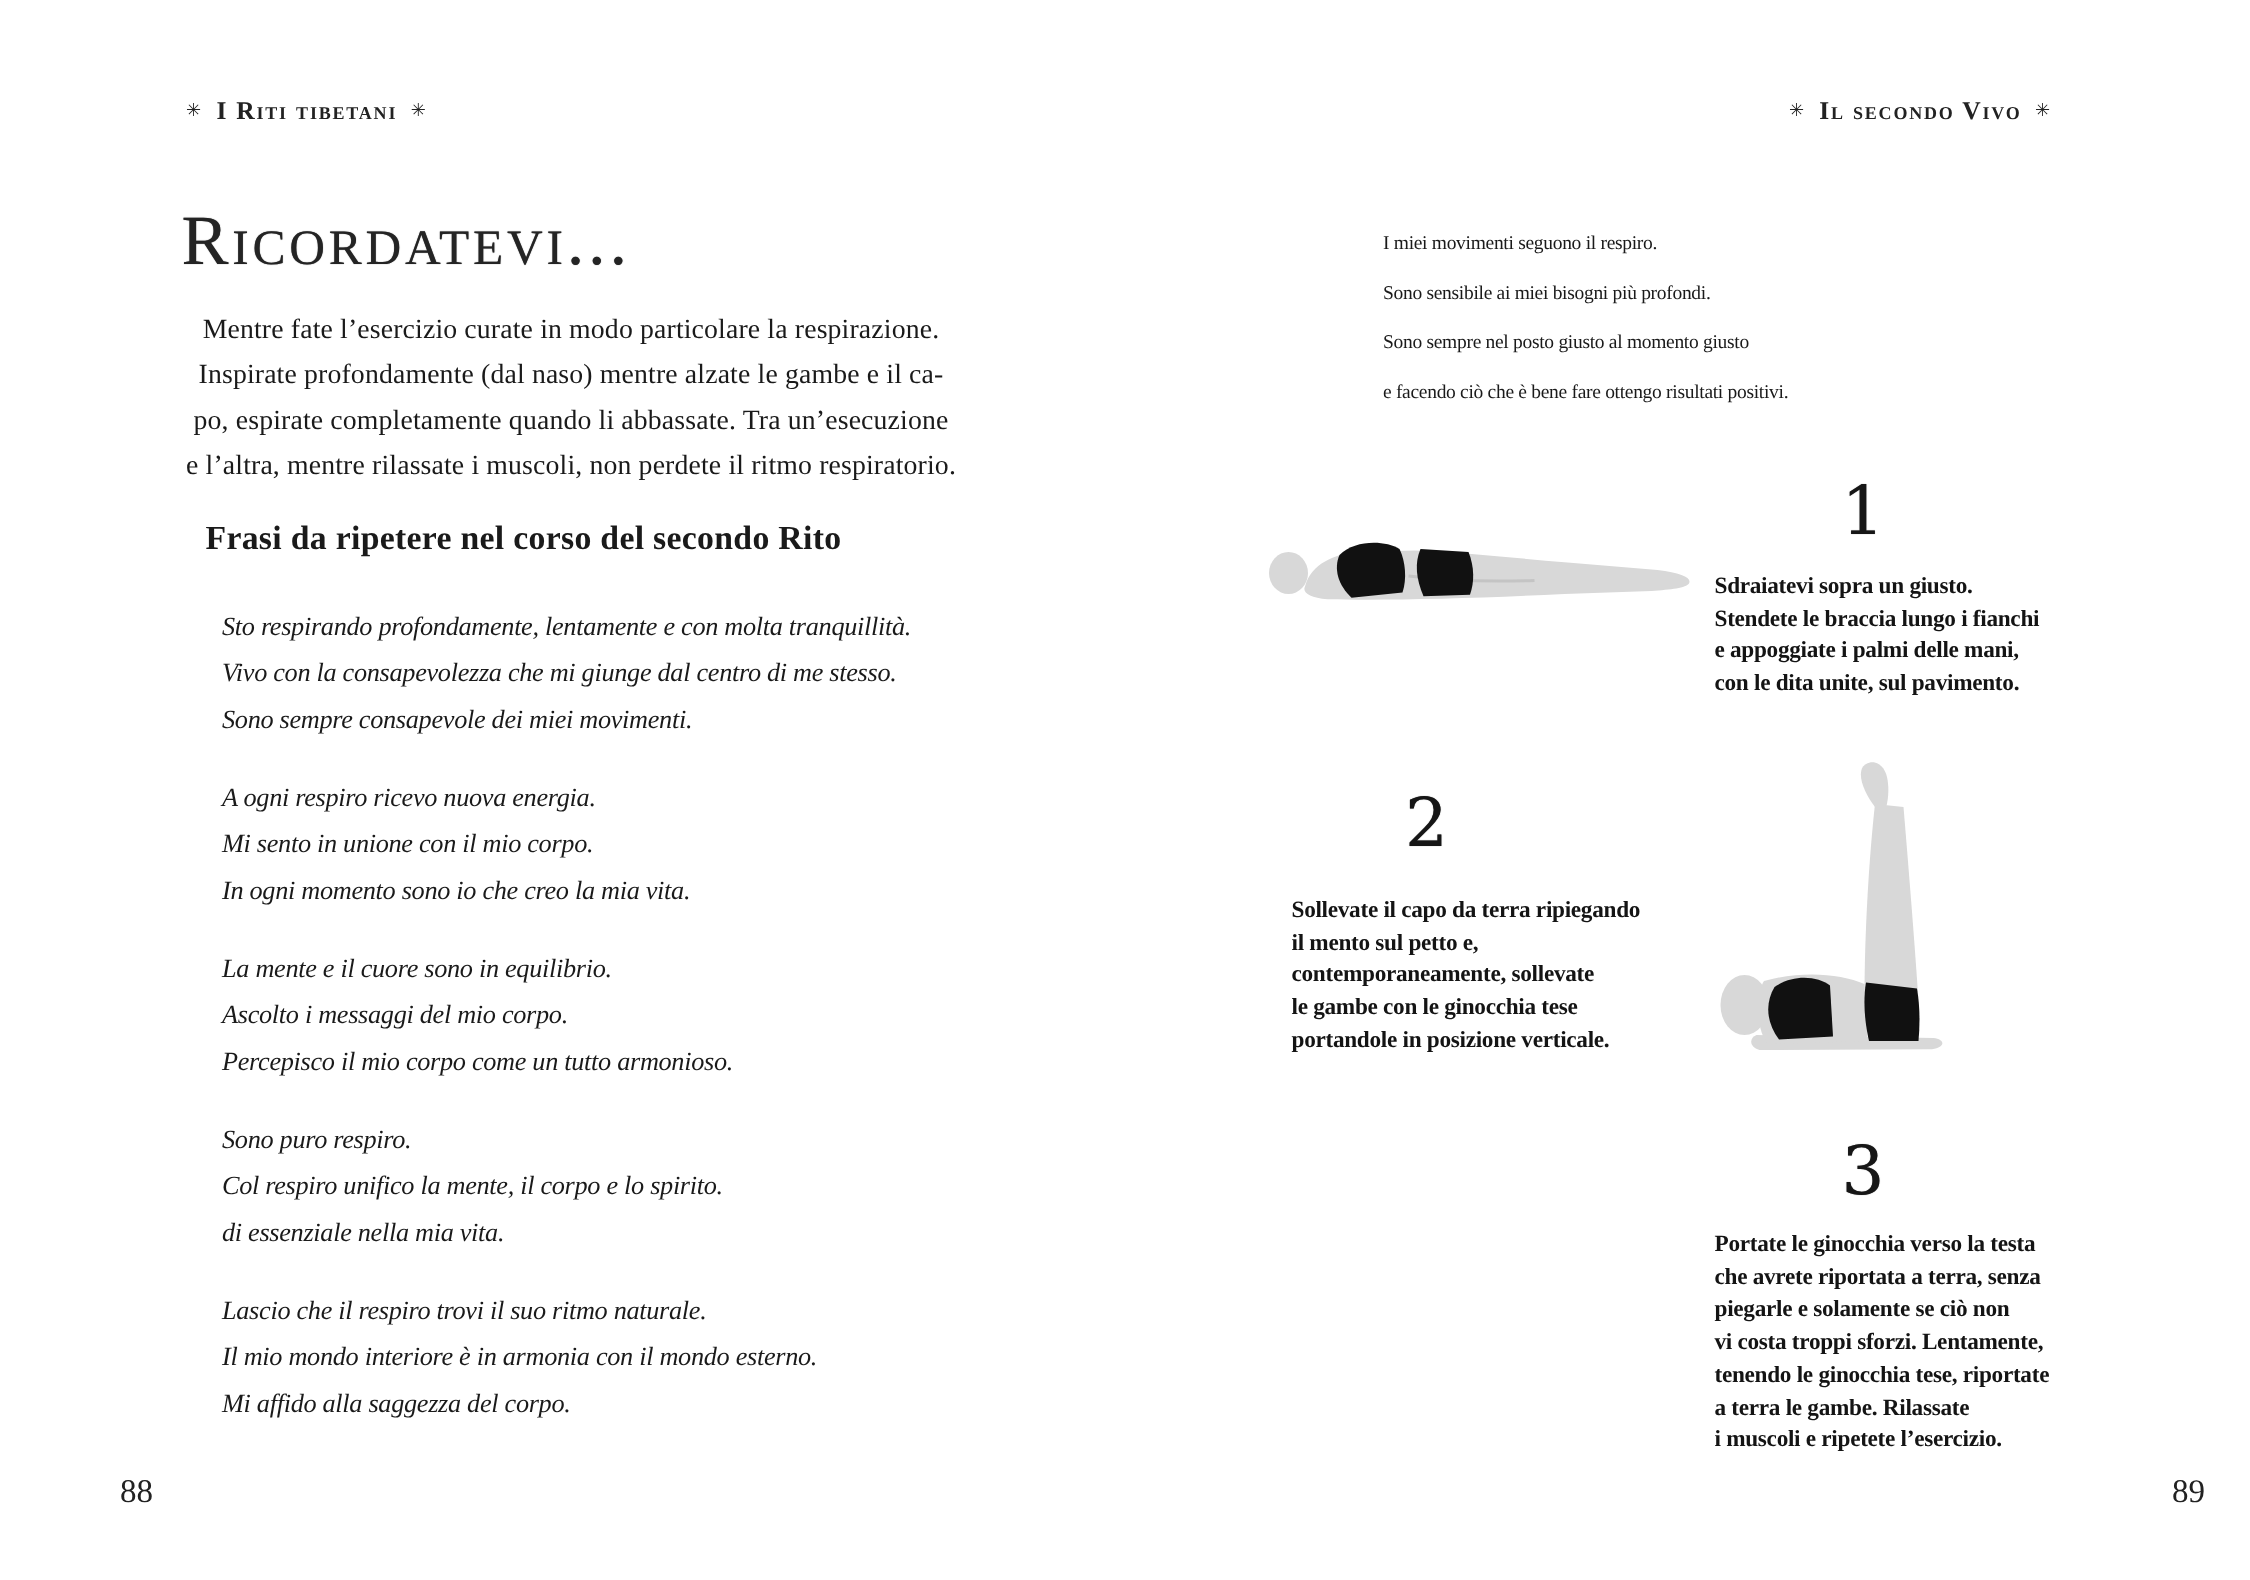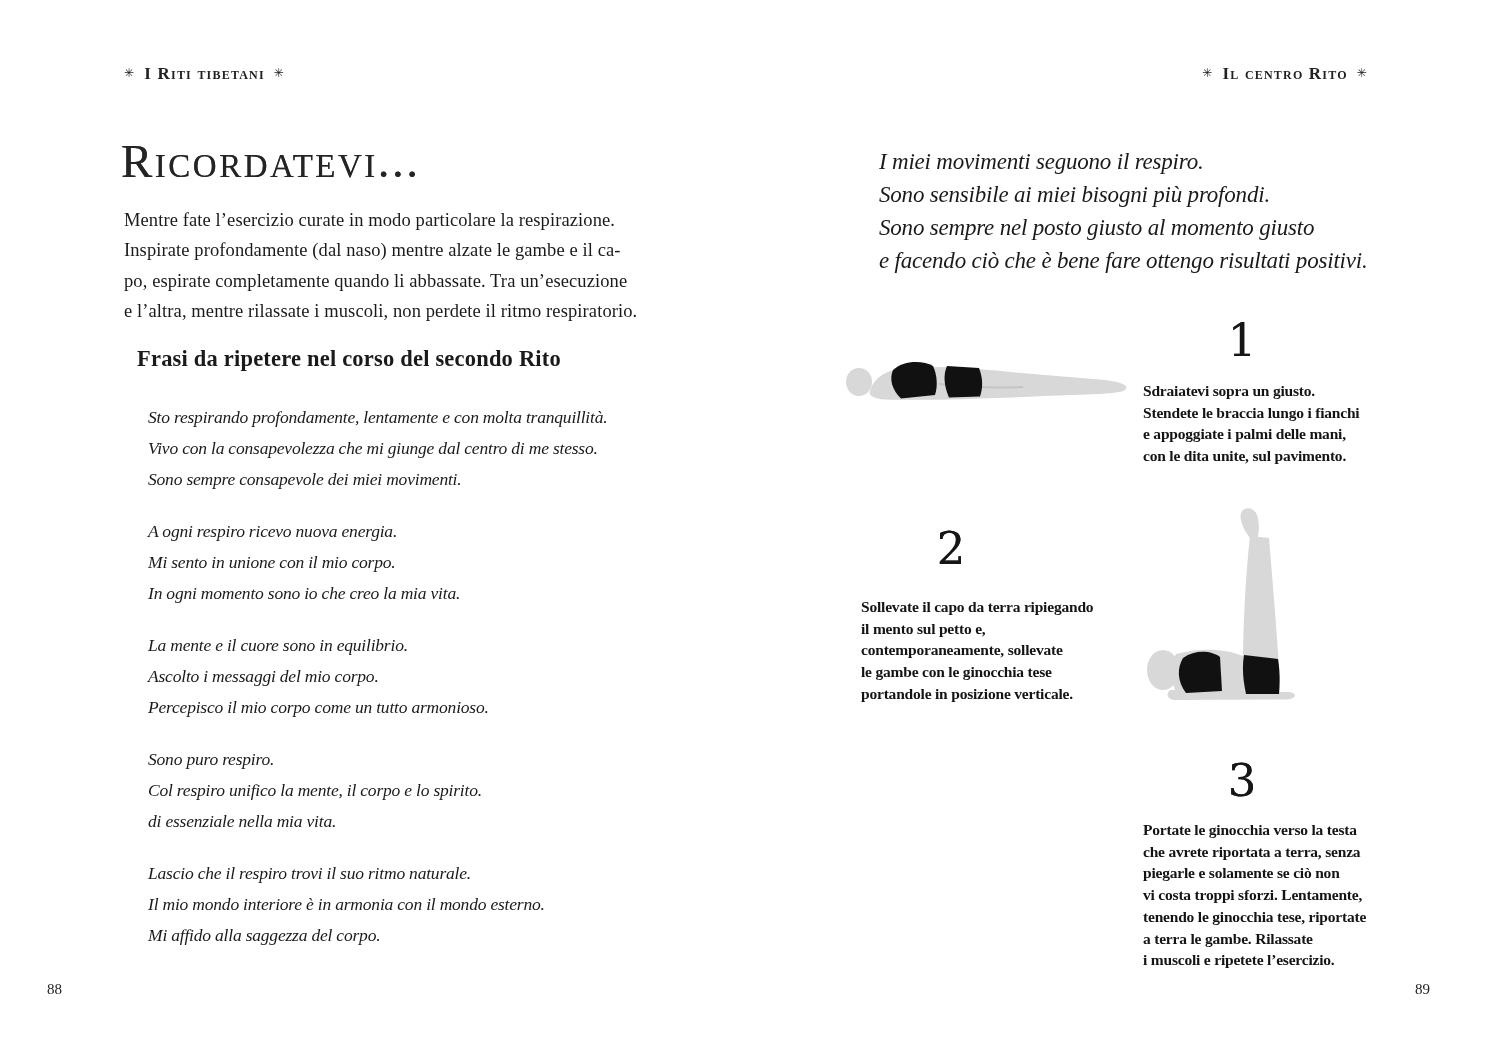--- a/index.html
+++ b/index.html
@@ -18,38 +18,38 @@
   #runhead-right { right:132px; top:64px; }
 
   .big-title {
     position:absolute; left:121px; top:134px;
     font-variant:small-caps; font-size:47px; letter-spacing:2.5px;
     color:#242424; text-shadow:0 0 0.6px #555;
   }
 
   .intro {
     position:absolute; left:124px; top:205px;
-    font-size:18.5px; line-height:30.4px; letter-spacing:0.1px;
+    font-size:18.5px; line-height:30.4px; letter-spacing:0.1px;text-align:center;
   }
   .tline { white-space:nowrap; }
 
   .section-heading {
     position:absolute; left:137px; top:346px;
     font-size:22.5px; font-weight:bold; letter-spacing:0.2px;
   }
 
   .stanzas {
     position:absolute; left:148px; top:402px;
     font-style:italic; font-size:17.5px; line-height:31px; letter-spacing:-0.2px;
   }
   .stanza { margin-bottom:21px;font-family:Liberation Serif, serif; }
 
   .r-stanza {
-    position:absolute; left:879px; top:145px;
-    font-style:italic; font-size:23px; line-height:33px; letter-spacing:-0.2px;
+    position:absolute; left:922px; top:145px;
+    font-size:13px; line-height:33px; letter-spacing:-0.2px;
   }
 
   .step-num {
     position:absolute; width:200px; text-align:center;
     font-family:"DejaVu Serif", serif; font-size:45px; color:#161616;
     text-shadow:0 0 0.5px #444;
   }
   #step1-num { left:1142px; top:314px; }
   #step2-num { left:851px;  top:522px; }
   #step3-num { left:1142px; top:754px; }
@@ -59,21 +59,21 @@
     line-height:21.7px; letter-spacing:-0.2px; color:#141414;
   }
   #step1-text { left:1143px; top:380px; }
   #step2-text { left:861px;  top:596px; }
   #step3-text { left:1143px; top:819px; }
 
   .figure { position:absolute; }
   #figure-1 { left:843px;  top:354px; width:292px; height:52px; }
   #figure-2 { left:1131px; top:504px; width:178px; height:200px; }
 
-  .pagenum { position:absolute; font-size:15px; color:#222; }
+  .pagenum { position:absolute; font-size:22px; color:#222;margin-left:33px; }
   #pagenum-left  { left:47px;   top:981px; }
   #pagenum-right { left:1415px; top:981px; }
 </style>
 </head>
 <body>
 
 <div id="book">
 
   <div class="runhead" id="runhead-left">
     <span class="orn">✳</span>
@@ -117,21 +117,21 @@
         <div class="tline">Lascio che il respiro trovi il suo ritmo naturale.</div>
         <div class="tline">Il mio mondo interiore è in armonia con il mondo esterno.</div>
         <div class="tline">Mi affido alla saggezza del corpo.</div>
       </div>
   </div>
 
   <div class="pagenum" id="pagenum-left">88</div>
 
   <div class="runhead" id="runhead-right">
     <span class="orn">✳</span>
-    <span class="rh-text">Il centro Rito</span>
+    <span class="rh-text">Il secondo Vivo</span>
     <span class="orn">✳</span>
   </div>
 
   <div class="r-stanza">
       <div class="tline">I miei movimenti seguono il respiro.</div>
       <div class="tline">Sono sensibile ai miei bisogni più profondi.</div>
       <div class="tline">Sono sempre nel posto giusto al momento giusto</div>
       <div class="tline">e facendo ciò che è bene fare ottengo risultati positivi.</div>
     </div>
 

